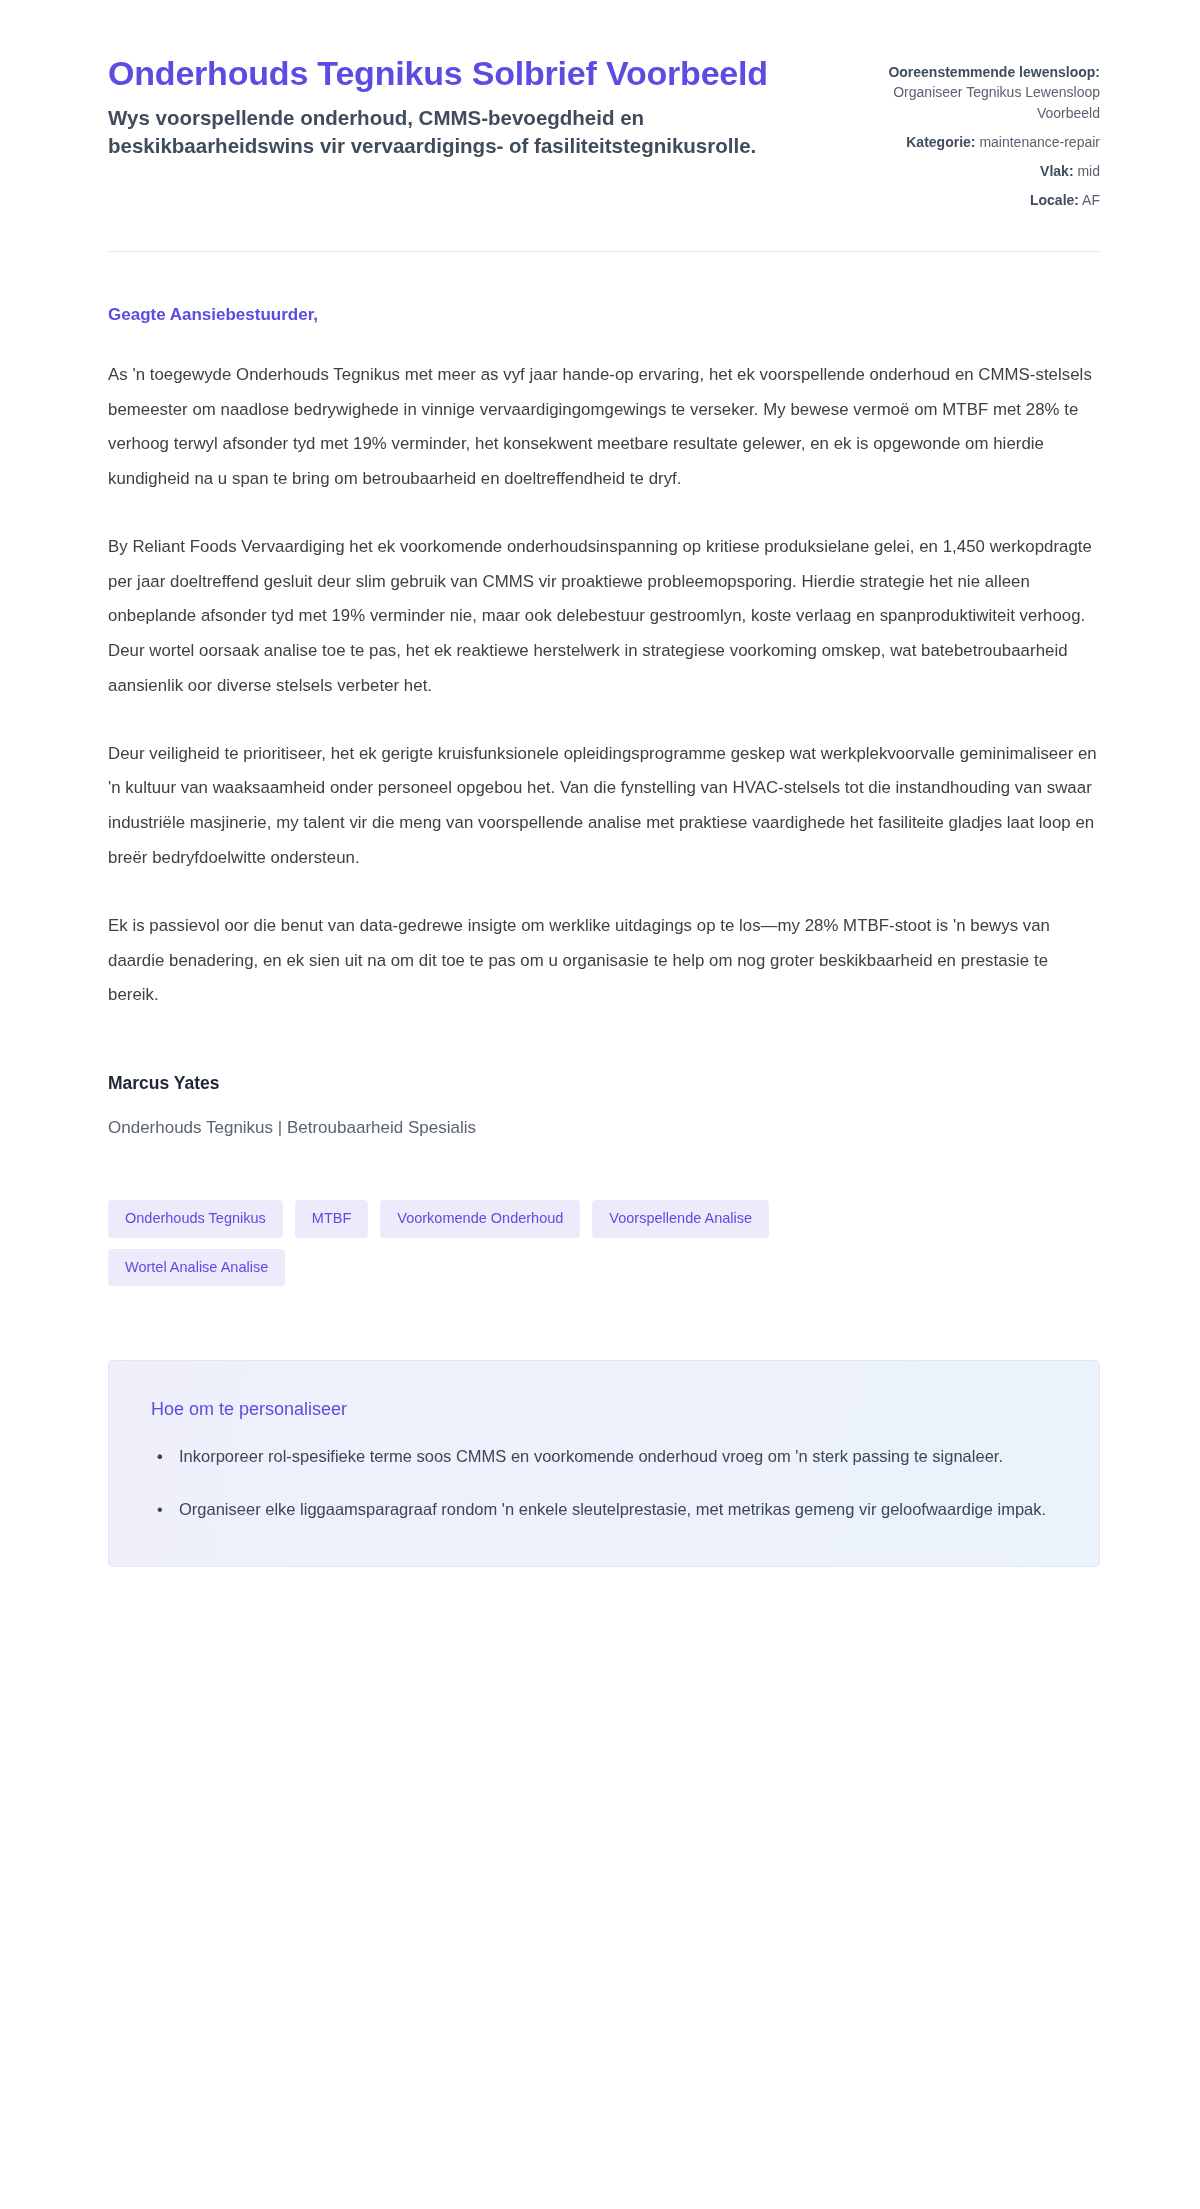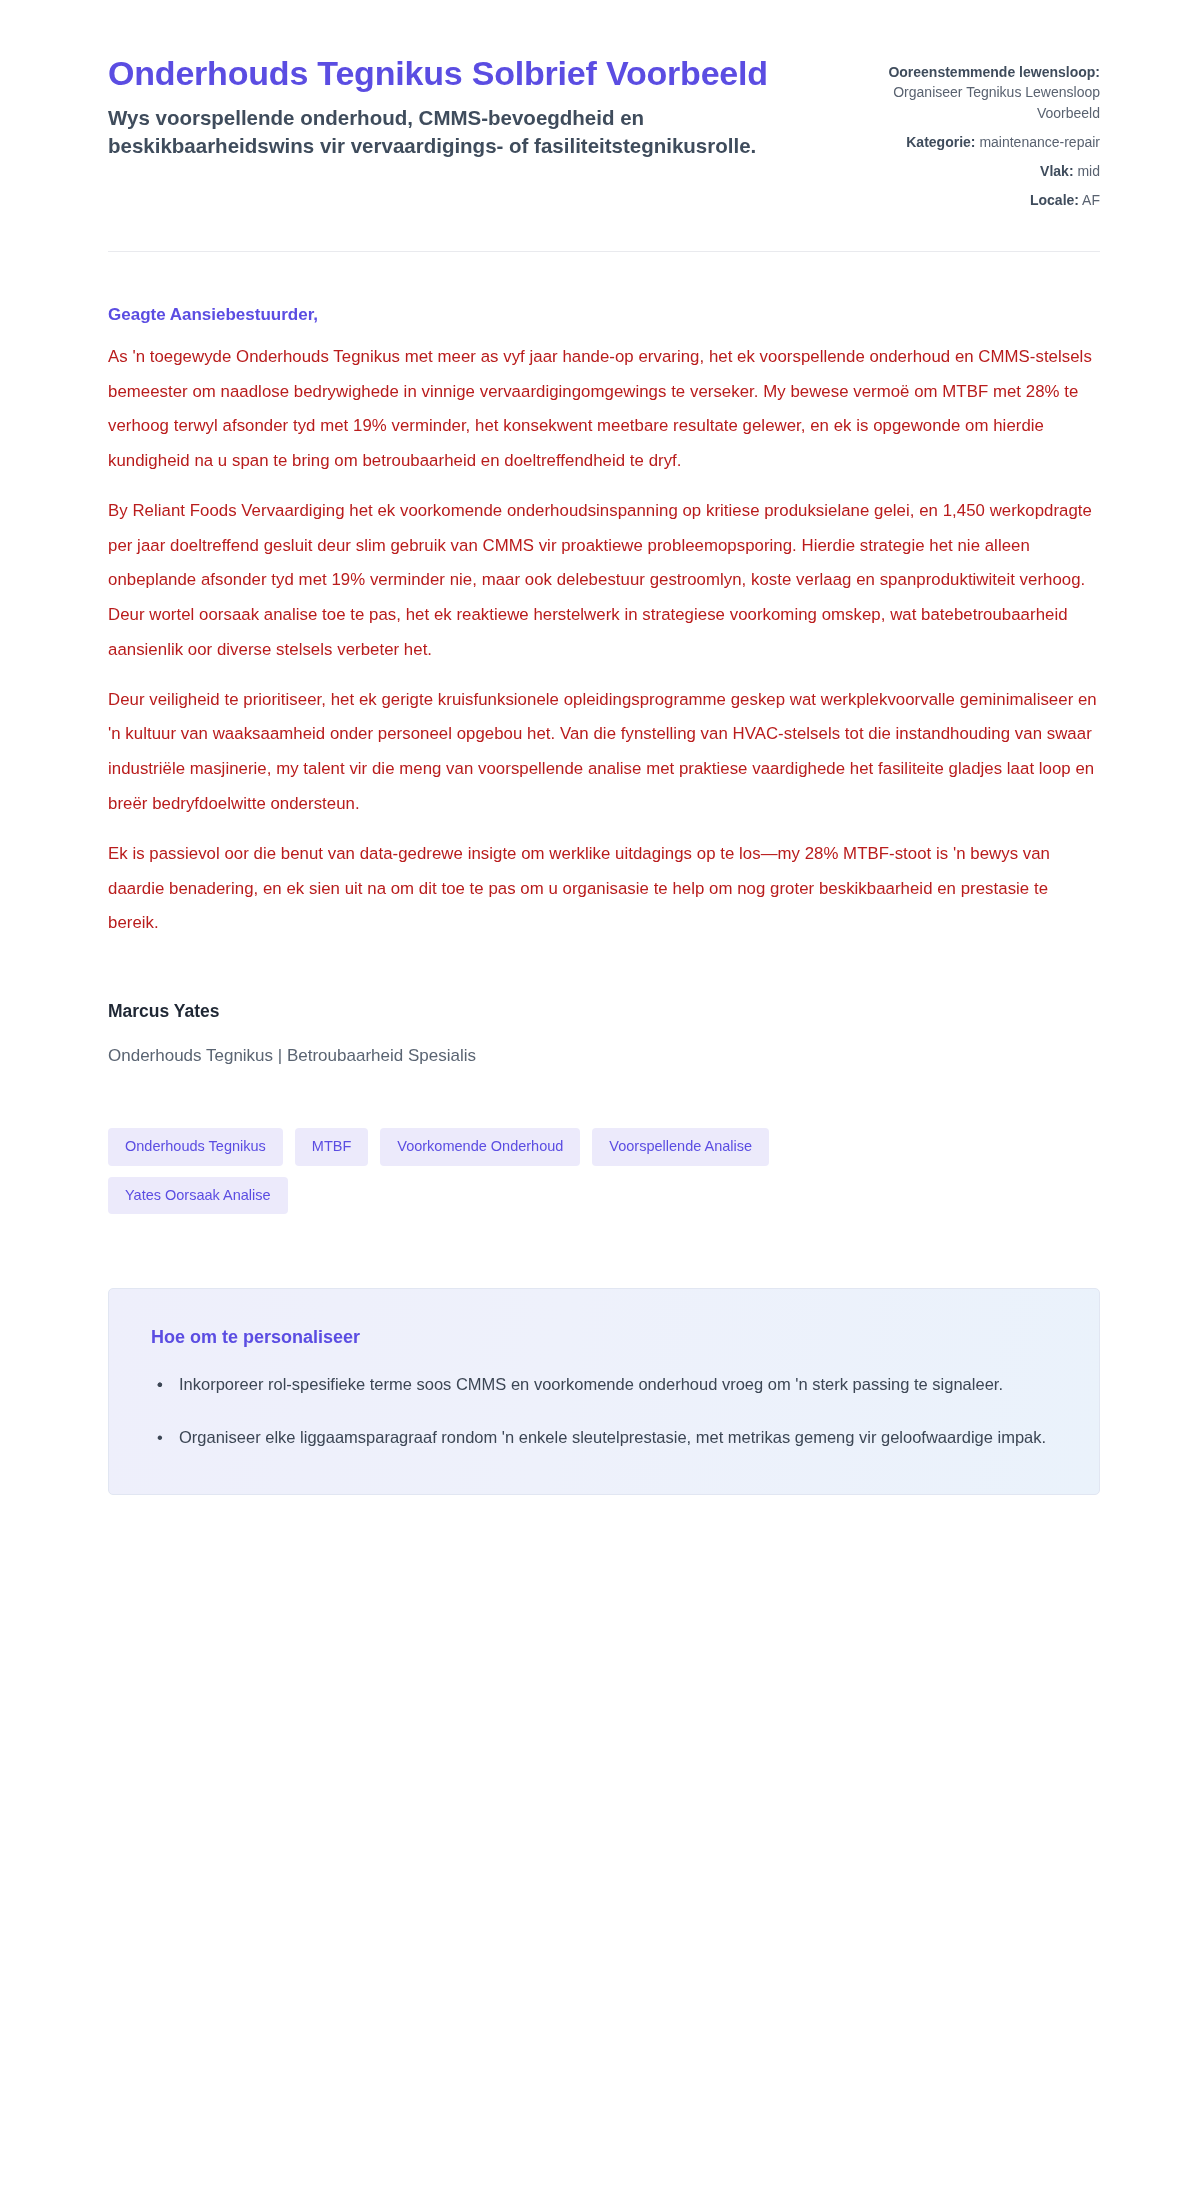--- a/index.html
+++ b/index.html
@@ -87,24 +87,24 @@
   }
 
   .salutation {
     margin-top: 53px;
     font-size: 17px;
     font-weight: bold;
     color: #5b4de2;
   }
 
   .para {
-    margin-top: 15px;
+    margin-top: 33px;
     font-size: 16.8px;
     line-height: 2.07;
-    color: #b91c1c;
+    color: #404040;
     letter-spacing: 0.05px;
   }
 
   .para:first-of-type { margin-top: 34px; }
 
   
   .signature {
     margin-top: 60px;
   }
 
@@ -143,21 +143,21 @@
   .callout {
     margin: 74px 100px 0 108px;
     background: linear-gradient(100deg, #eeeffb 0%, #eef1fb 45%, #eaf2fb 100%);
     border: 1px solid #e1e6f2;
     border-radius: 5px;
     padding: 38px 42px 40px 42px;
   }
 
   .callout-title {
     font-size: 18px;
-    font-weight: bold;
+    font-weight: normal;
     color: #5b4de2;
     margin-bottom: 20px;
   }
 
   .callout-list {
     list-style: none;
   }
 
   .callout-item {
     position: relative;
@@ -226,21 +226,21 @@
     <div class="signature">
       <div class="sig-name">Marcus Yates</div>
       <div class="sig-role">Onderhouds Tegnikus | Betroubaarheid Spesialis</div>
     </div>
 
     <div class="tags">
       <span class="tag">Onderhouds Tegnikus</span>
       <span class="tag">MTBF</span>
       <span class="tag">Voorkomende Onderhoud</span>
       <span class="tag">Voorspellende Analise</span>
-      <span class="tag">Yates Oorsaak Analise</span>
+      <span class="tag">Wortel Analise Analise</span>
     </div>
 
   </div>
 
   <div class="callout">
     <div class="callout-title">Hoe om te personaliseer</div>
     <ul class="callout-list">
       <li class="callout-item">
         <span class="bullet">•</span>
       </li>

